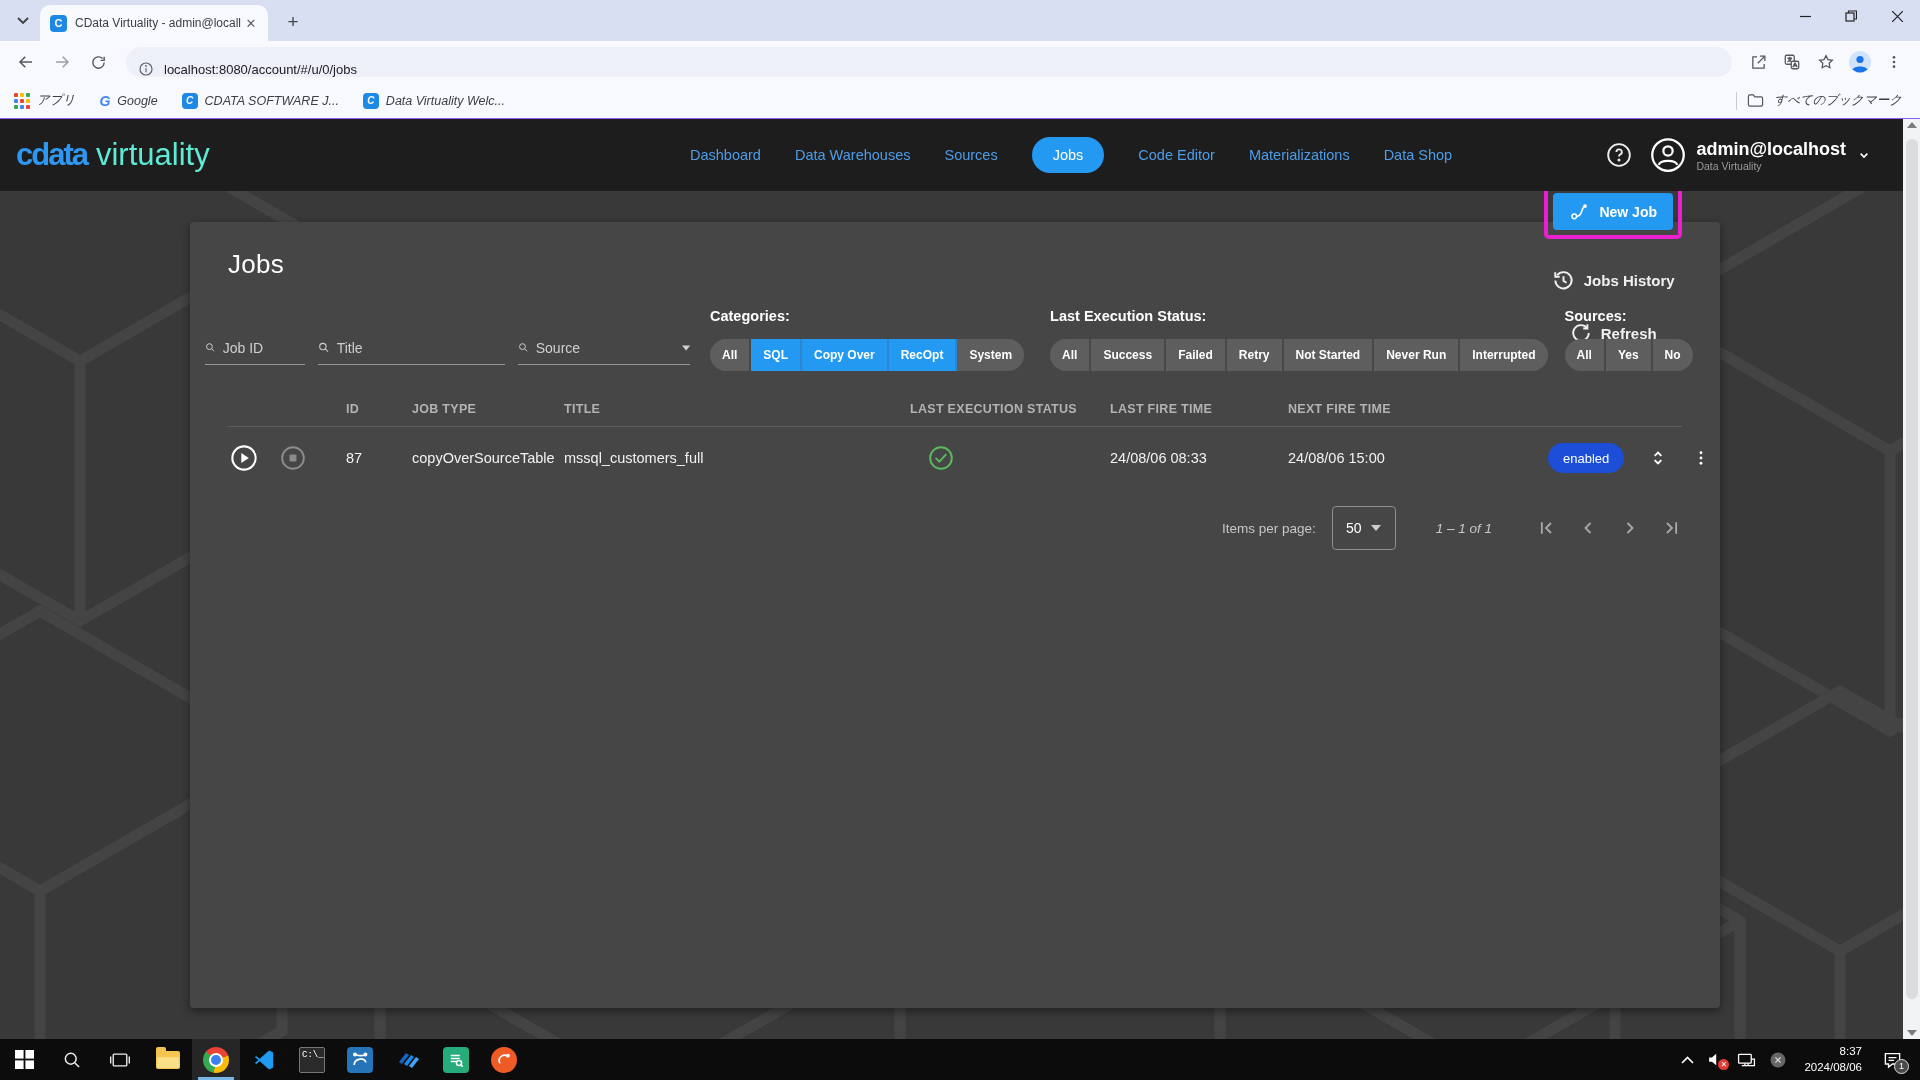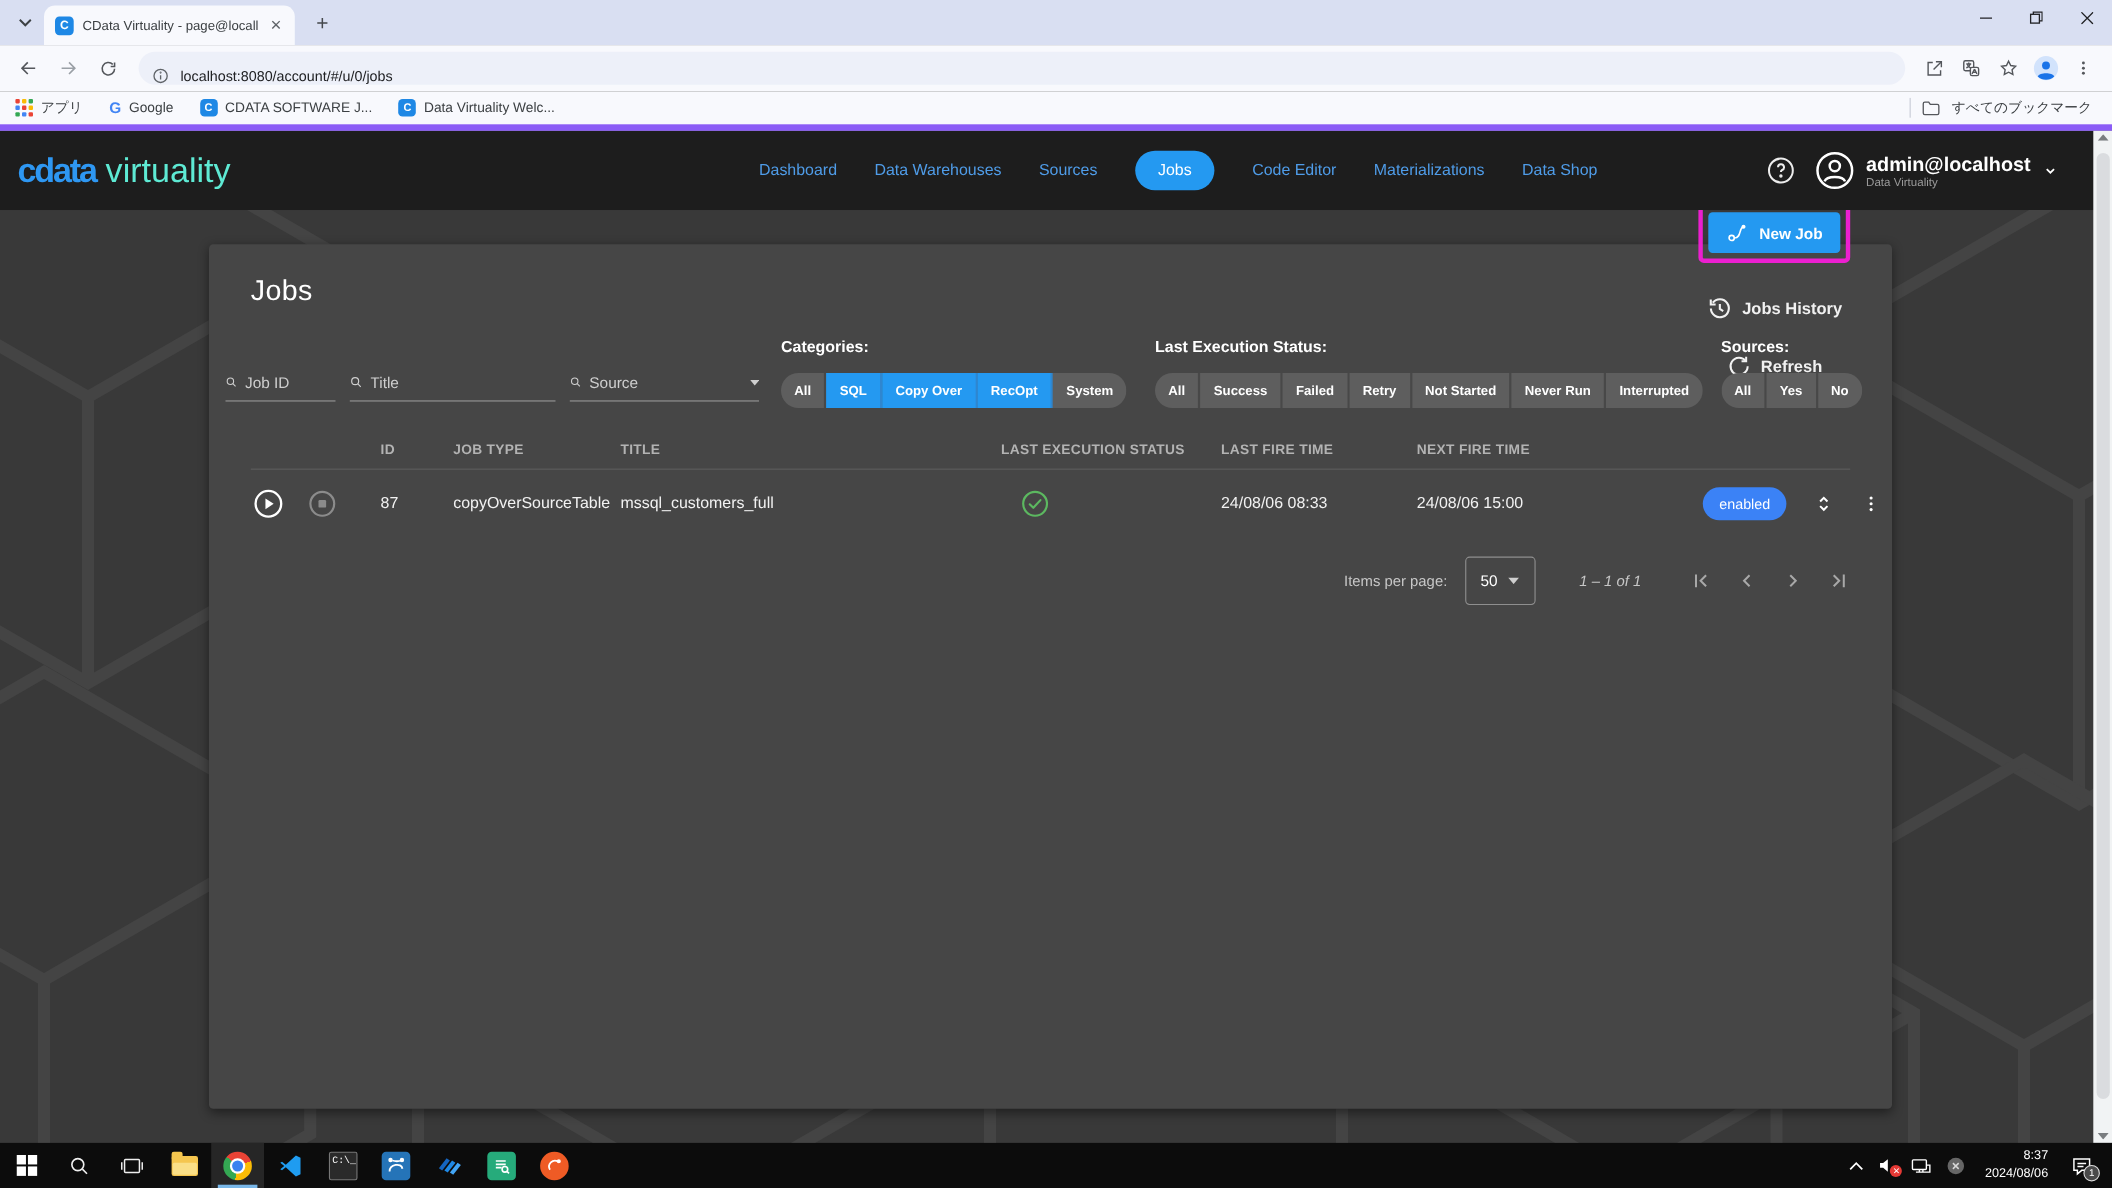--- a/index.html
+++ b/index.html
@@ -18,21 +18,21 @@
   .winctl { position:absolute; right:0; top:0; height:32px; display:flex; }
   .winctl > div { width:46px; height:32px; display:flex; align-items:center; justify-content:center; color:#202124; }
   .favicon { width:17px; height:17px; border-radius:4px; background:#1e88e5; color:#fff; font-size:11px; font-weight:700; display:flex; align-items:center; justify-content:center; flex:none; }
 
   .toolbar { position:absolute; top:41px; left:0; width:100%; height:42px; background:#f8f9fd; display:flex; align-items:center; padding:0 10px; }
   .navbtn { width:32px; height:32px; border-radius:16px; display:flex; align-items:center; justify-content:center; margin-right:4px; }
   .omnibox { flex:1; height:30px; background:#ecEFF8; background:#edf0f9; border-radius:15px; display:flex; align-items:flex-end; padding:0 12px; margin:0 8px; }
   .omni-url { font-size:13px; color:#202124; margin-left:10px; }
   .tb-ic { width:32px; height:32px; display:flex; align-items:center; justify-content:center; margin-left:2px; }
 
-  .bookmarks { position:absolute; top:83px; left:0; width:100%; height:36px; background:#f8f9fd; display:flex; align-items:center; padding:0 14px; border-bottom:6px solid #8b5cf6; }
+  .bookmarks { position:absolute; top:83px; left:0; width:100%; height:36px; background:#f8f9fd; display:flex; align-items:center; padding:0 14px; border-bottom:1px solid #8b5cf6;font-style:italic; }
   .bm { display:flex; align-items:center; gap:7px; font-size:12.5px; color:#3c4043; margin-right:24px; }
   .bm-right { margin-left:auto; display:flex; align-items:center; gap:10px; font-size:12.5px; color:#3c4043; margin-right:4px; }
   .bm-sep { width:1px; height:18px; background:#c6cbd4; }
   .grid9 { display:grid; grid-template-columns:repeat(3,4px); grid-gap:2px; }
   .grid9 i { width:4px; height:4px; border-radius:1px; display:block; }
 
   
   .appheader { position:absolute; top:119px; left:0; width:100%; height:72px; background:#1d1d1d; display:flex; align-items:center; }
   .logo { display:flex; align-items:baseline; margin-left:16px; }
   .logo-c { font-size:31px; font-weight:800; letter-spacing:-2px; color:#2e97f2; }
@@ -79,21 +79,21 @@
   
   .jobtable { position:absolute; top:170px; left:38px; right:38px; }
   .trow { display:grid; grid-template-columns:118px 66px 152px 346px 200px 178px 260px 1fr; align-items:center; }
   .thead { height:35px; border-bottom:1px solid #5d5d5d; }
   .thead .th { font-size:12.5px; font-weight:700; color:#b3b3b3; letter-spacing:.3px; }
   .tbody { height:62px; }
   .td { font-size:14.5px; color:#f2f2f2; }
   .cell-actions { display:flex; align-items:center; gap:22px; padding-left:2px; }
   .cell-status { padding-left:18px; }
   .cell-end { display:flex; align-items:center; justify-content:flex-end; gap:24px; }
-  .badge { background:#3b82f6; color:#fff; font-size:13px; font-weight:500; height:30px; padding:0 15px; border-radius:15px; display:flex; align-items:center; }
+  .badge { background:#1d4ed8; color:#fff; font-size:13px; font-weight:500; height:30px; padding:0 15px; border-radius:15px; display:flex; align-items:center; }
 
   
   .pager { position:absolute; top:278px; right:38px; height:56px; display:flex; align-items:center; color:#c7c7c7; font-size:13.5px; }
   .ipp-select { width:64px; height:44px; border:1px solid #8f8f8f; border-radius:4px; display:flex; align-items:center; justify-content:center; gap:10px; color:#fff; font-size:14px; margin-left:16px; }
   .pg-range { margin-left:40px;font-style:italic; }
   .pg-btns { display:flex; align-items:center; gap:22px; margin-left:44px; color:#a8a8a8; }
   .pg-btns > div { width:20px; height:20px; display:flex; align-items:center; justify-content:center; cursor:pointer; }
 
   
   .taskbar { position:absolute; bottom:0; left:0; width:100%; height:41px; background:#0c0c0c; display:flex; align-items:center; z-index:50; }
@@ -119,21 +119,21 @@
 <div id="stage">
 
   <div class="tabstrip">
     <div class="tab-search">
       <svg width="12" height="8" viewBox="0 0 12 8">
           <path d="M1 1l5 5 5-5" fill="none" stroke="#3c4043" stroke-width="1.8"></path>
         </svg>
     </div>
     <div class="tab">
       <div class="favicon">C</div>
-      <div class="tab-title">CData Virtuality - page@locall</div>
+      <div class="tab-title">CData Virtuality - admin@locall</div>
       <div class="tab-close">✕</div>
     </div>
     <div class="newtab">+</div>
     <div class="winctl">
       <div>
           <svg width="11" height="11" viewBox="0 0 11 11">
             <path d="M0 5.5h11" stroke="#202124" stroke-width="1.2"></path>
           </svg>
         </div>
       <div>

